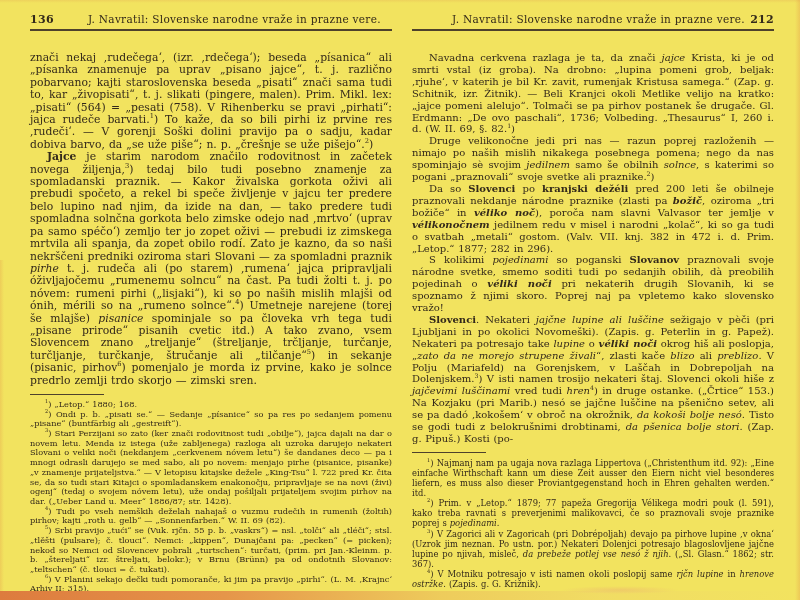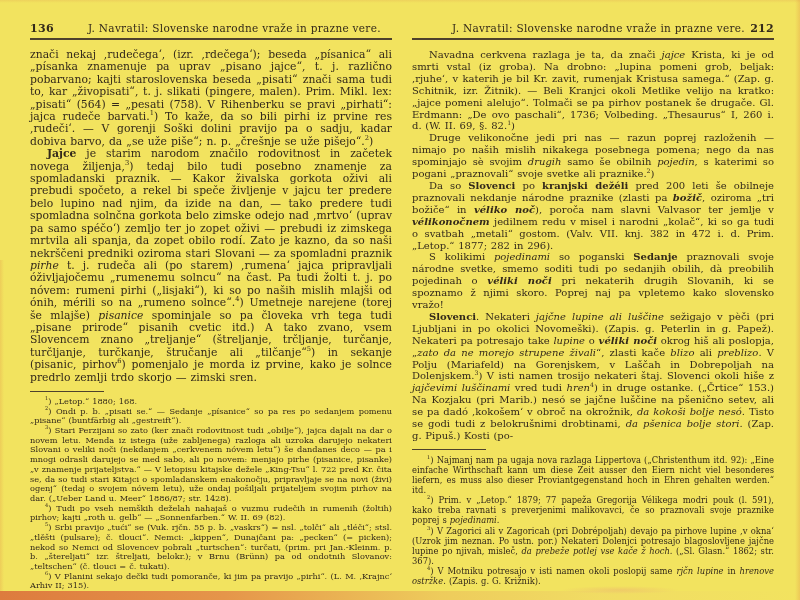--- a/index.html
+++ b/index.html
@@ -28,35 +28,35 @@
   }
   .edge-left {
     position:absolute; top:260px; bottom:0; left:0; width:4px; z-index:5;
     background:linear-gradient(to right, rgba(225,140,70,0.25), rgba(242,227,95,0));
   }
   .smudge {
     position:absolute; bottom:6px; left:560px; width:120px; height:8px; z-index:4;
     background:radial-gradient(ellipse at center, rgba(230,130,130,0.25), rgba(242,227,95,0) 70%);
   }
 
-  .page { position:absolute; top:9px; height:504px; box-sizing:border-box; }
+  .page { position:absolute; top:0; height:504px; box-sizing:border-box; }
   .page.left  { left:0;   width:400px; padding:13px 8px 0 30px; }
   .page.right { left:400px; width:400px; padding:13px 26px 0 12px; }
 
   .running-header {
     display:flex; align-items:baseline;
     font-size:10.5px; letter-spacing:0.3px; white-space:nowrap;
   }
   .running-header .pagenum { font-weight:bold; font-size:11px; }
   .page.left  .running-header .title { margin-left:34px; }
   .page.right .running-header .title { margin-left:40px; }
   .page.right .running-header .pagenum { margin-left:auto; }
   .header-rule { border:none; border-top:2px solid #4e412c; margin:3px 0 0 0; }
 
-  .body-text { margin-top:9px; text-align:justify; }
+  .body-text { margin-top:21px; text-align:justify; }
   .page.left  .body-text { font-size:10.8px; line-height:12.4px; }
   .page.right .body-text { font-size:10px; line-height:11.9px; }
   .body-text p { margin:0; text-indent:17px; word-spacing:0.6px; }
   .body-text p.continuation { text-indent:0; }
 
   .footnote-sep {
     border:none; border-top:1.2px solid #4e412c;
     width:74px; margin:7px 0 5px 0;
   }
   .footnotes { text-align:justify; }
@@ -97,31 +97,31 @@
 
   <div class="page right">
     <div class="running-header">
       <span class="title">J. Navratil: Slovenske narodne vraže in prazne vere.</span>
       <span class="pagenum">212</span>
     </div>
     <hr class="header-rule">
 
     <div class="body-text">
       <p>Navadna cerkvena razlaga je ta, da znači <i>jajce</i> Krista, ki je od smrti vstal (iz groba). Na drobno: „lupina pomeni grob, beljak: ,rjuhe‘, v katerih je bil Kr. zavit, rumenjak Kristusa samega.“ (Zap. g. Schitnik, izr. Žitnik). — Beli Kranjci okoli Metlike velijo na kratko: „jajce pomeni alelujo“. Tolmači se pa pirhov postanek še drugače. Gl. Erdmann: „De ovo paschali“, 1736; Volbeding. „Thesaurus“ I, 260 i. d. (W. II. 69, §. 82.<sup>1</sup>)</p>
-      <p>Druge velikonočne jedi pri nas — razun poprej razloženih — nimajo po naših mislih nikakega posebnega pomena; nego da nas spominjajo sè svojim <i>drugih</i> samo še obilnih <i>pojedin</i>, s katerimi so pogani „praznovali“ svoje svetke ali praznike.<sup>2</sup>)</p>
+      <p>Druge velikonočne jedi pri nas — razun poprej razloženih — nimajo po naših mislih nikakega posebnega pomena; nego da nas spominjajo sè svojim <i>jedilnem</i> samo še obilnih <i>solnce</i>, s katerimi so pogani „praznovali“ svoje svetke ali praznike.<sup>2</sup>)</p>
       <p>Da so <b>Slovenci</b> po <b>kranjski dežéli</b> pred 200 leti še obilneje praznovali nekdanje národne praznike (zlasti pa <b><i>božič</i></b>, oziroma „tri božiče“ in <b><i>véliko noč</i></b>), poroča nam slavni Valvasor ter jemlje v <b><i>vélikonočnem</i></b> jedilnem redu v misel i narodni „kolač“, ki so ga tudi o svatbah „metali“ gostom. (Valv. VII. knj. 382 in 472 i. d. Prim. „Letop.“ 1877; 282 in 296).</p>
-      <p>S kolikimi <i>pojedinami</i> so poganski <b>Sedanje</b> praznovali svoje národne svetke, smemo soditi tudi po sedanjih obilih, dà preobilih pojedinah o <b><i>véliki noči</i></b> pri nekaterih drugih Slovanih, ki se spoznamo ž njimi skoro. Poprej naj pa vpletemo kako slovensko vražo!</p>
+      <p>S kolikimi <i>pojedinami</i> so poganski <b>Slovanov</b> praznovali svoje národne svetke, smemo soditi tudi po sedanjih obilih, dà preobilih pojedinah o <b><i>véliki noči</i></b> pri nekaterih drugih Slovanih, ki se spoznamo ž njimi skoro. Poprej naj pa vpletemo kako slovensko vražo!</p>
       <p><b>Slovenci</b>. Nekateri <i>jajčne lupine ali luščine</i> sežigajo v pèči (pri Ljubljani in po okolici Novomeški). (Zapis. g. Peterlin in g. Papež). Nekateri pa potresajo take <i>lupine</i> o <b><i>véliki noči</i></b> okrog hiš ali poslopja, „<i>zato da ne morejo strupene živali</i>“, zlasti kače <i>blizo</i> ali <i>preblizo</i>. V Polju (Mariafeld) na Gorenjskem, v Laščah in Dobrepoljah na Dolenjskem.<sup>3</sup>) V isti namen trosijo nekateri štaj. Slovenci okoli hiše z <i>jajčevimi luščinami</i> vred tudi <i>hren</i><sup>4</sup>) in druge ostanke. („Črtice“ 153.) Na Kozjaku (pri Marib.) nesó se jajčne luščine na pšenično setev, ali se pa dadó ,kokošem‘ v obroč na okrožnik, <i>da kokoši bolje nesó</i>. Tisto se godi tudi z belokrušnimi drobtinami, <i>da pšenica bolje stori</i>. (Zap. g. Pipuš.) Kosti (po-</p>
     </div>
 
     <hr class="footnote-sep">
     <div class="footnotes">
       <p><sup>1</sup>) Najmanj nam pa ugaja nova razlaga Lippertova („Christenthum itd. 92): „Eine einfache Wirthschaft kann um diese Zeit ausser den Eiern nicht viel besonderes liefern, es muss also dieser Proviantgegenstand hoch in Ehren gehalten werden.“ itd.</p>
       <p><sup>2</sup>) Prim. v „Letop.“ 1879; 77 papeža Gregorija Vélikega modri pouk (l. 591), kako treba ravnati s preverjenimi malikovavci, če so praznovali svoje praznike poprej s <i>pojedinami</i>.</p>
-      <p><sup>3</sup>) V Zagorici ali v Zagoricah (pri Dobrépoljah) devajo pa pirhove lupine ,v okna‘ (Uzrok jim neznan. Po ustn. por.) Nekateri Dolenjci potresajo blagoslovljene jajčne lupine po njivah, misleč, <i>da prebeže potlej vse kače ž hoch</i>. („Sl. Glasn.“ 1862; str. 367).</p>
+      <p><sup>3</sup>) V Zagorici ali v Zagoricah (pri Dobrépoljah) devajo pa pirhove lupine ,v okna‘ (Uzrok jim neznan. Po ustn. por.) Nekateri Dolenjci potresajo blagoslovljene jajčne lupine po njivah, misleč, <i>da prebeže potlej vse nesó ž njih</i>. („Sl. Glasn.“ 1862; str. 367).</p>
       <p><sup>4</sup>) V Motniku potresajo v isti namen okoli poslopij same <i>rjčn lupine</i> in <i>hrenove ostržke</i>. (Zapis. g. G. Križnik).</p>
     </div>
   </div>
 
   <div class="edge-top"></div>
   <div class="edge-left"></div>
   <div class="edge-right"></div>
   <div class="smudge"></div>
   <div class="edge-bottom"></div>
 </div>

